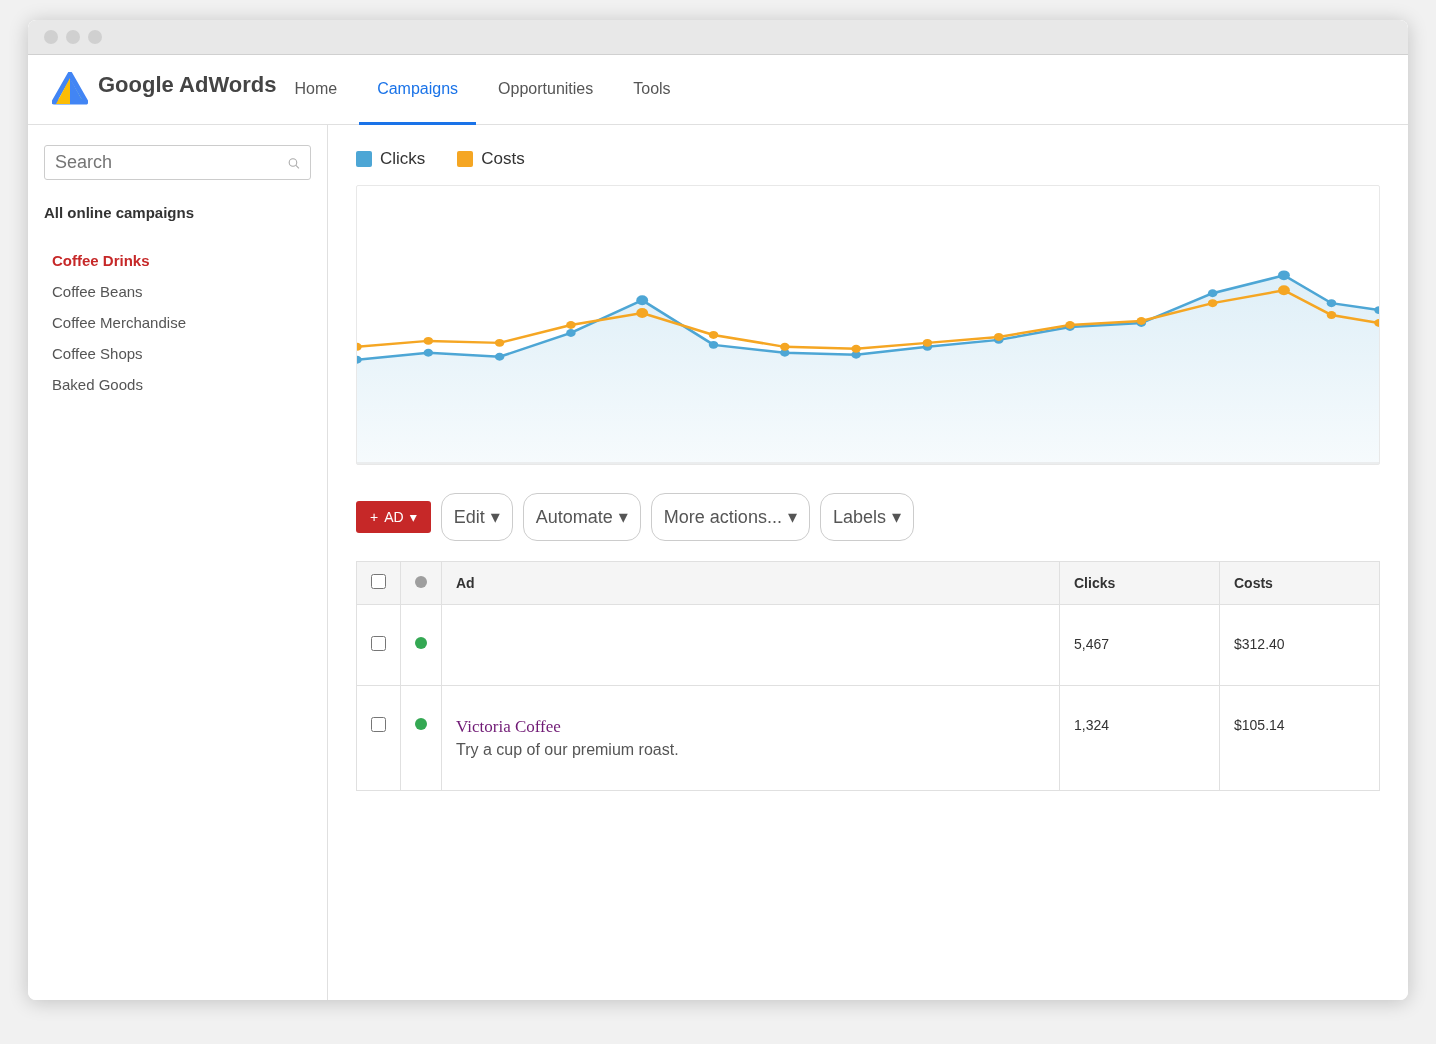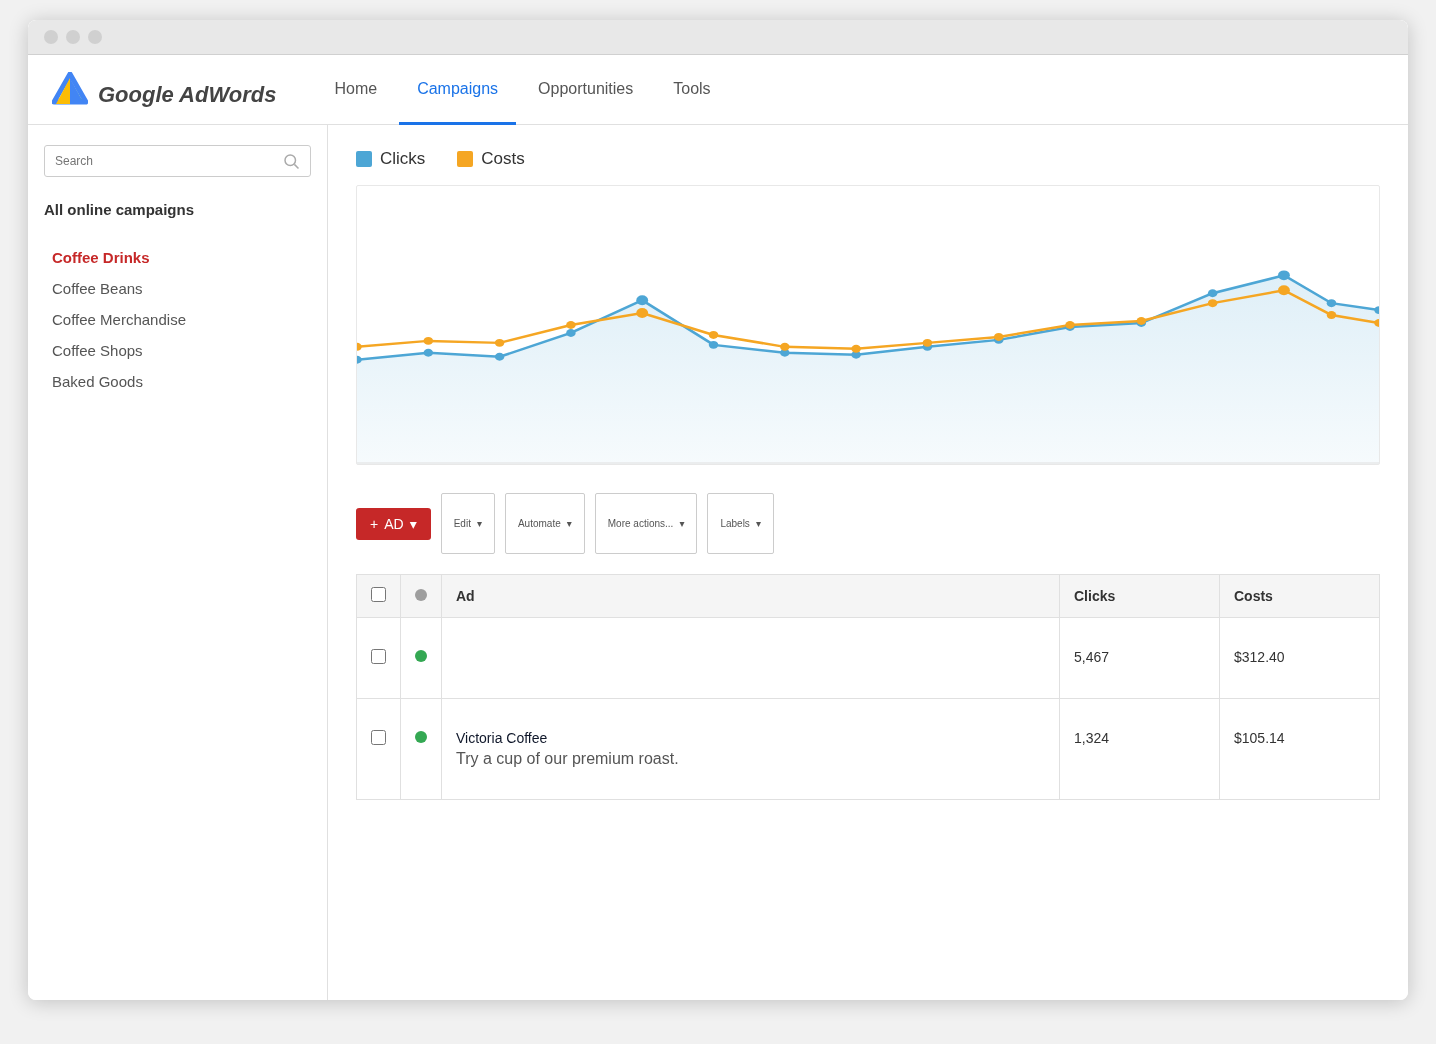--- a/index.html
+++ b/index.html
@@ -38,24 +38,22 @@
       background: white;
       border-bottom: 1px solid #e0e0e0;
       padding: 0 24px;
       display: flex;
       align-items: center;
       height: 70px;
       flex-shrink: 0;
     }
     .logo-area {
       display: flex;
-      align-items: flex-end;
+      align-items: flex-start;
       gap: 10px;
-      margin-right: 40px;
-      font-style: italic;
     }
     .logo-icon {
       width: 36px;
       height: 36px;
     }
     .logo-text {
       font-size: 22px;
       color: #444;
       font-weight: normal;
     }
@@ -105,21 +103,21 @@
       border: 1px solid #ccc;
       border-radius: 3px;
       padding: 6px 10px;
       margin-bottom: 24px;
       background: white;
     }
     .search-box input {
       border: none;
       outline: none;
       flex: 1;
-      font-size: 12px;
+      font-size: 18px;
       color: #333;
       background: transparent;
     }
     .search-icon-svg { color: #aaa; }
 
     .sidebar-section-title {
       font-size: 15px;
       font-weight: bold;
       color: #333;
       margin-bottom: 25px;
@@ -189,23 +187,23 @@
       cursor: pointer;
       display: flex;
       align-items: center;
       gap: 6px;
       font-weight: 500;
     }
     .btn-dropdown {
       background: white;
       color: #555;
       border: 1px solid #ccc;
-      border-radius: 2px;
-      padding: 24px 12px;
-      font-size: 10px;
+      border-radius: 14px;
+      padding: 12px 12px;
+      font-size: 18px;
       cursor: pointer;
       display: flex;
       align-items: center;
       gap: 6px;
     }
 
     
     .data-table {
       width: 100%;
       border-collapse: collapse;
@@ -237,21 +235,21 @@
     .costs-col { width: 160px; }
 
     .status-dot {
       width: 12px; height: 12px;
       border-radius: 50%;
       display: inline-block;
     }
     .status-dot.active { background: #34a853; }
     .status-dot.inactive { background: #9e9e9e; }
 
-    .ad-link { color: #0f172a; text-decoration: none; font-size: 14px; }
+    .ad-link { color: #701a75; text-decoration: none; font-size: 17px; font-family: Liberation Serif, serif; }
     .ad-desc { color: #555; font-size: 16px; margin-top: 4px; }
 
     
     .checkbox-input {
       width: 15px; height: 15px; cursor: pointer;
     }
 
     
     .chart-svg {
       width: 100%;

